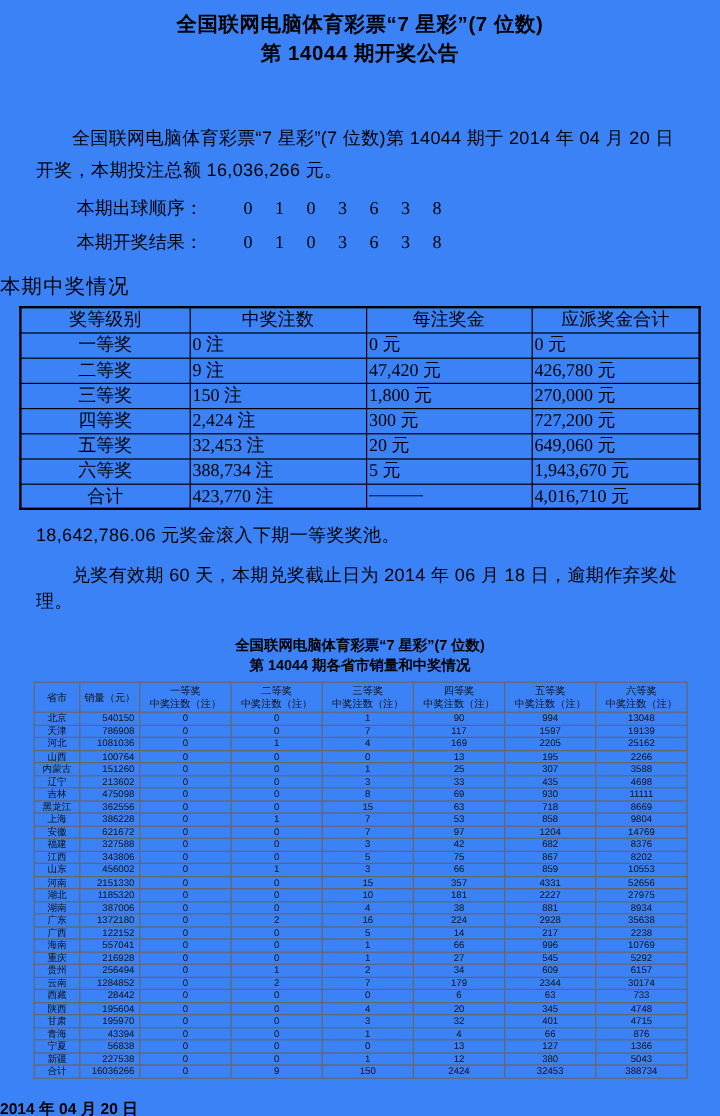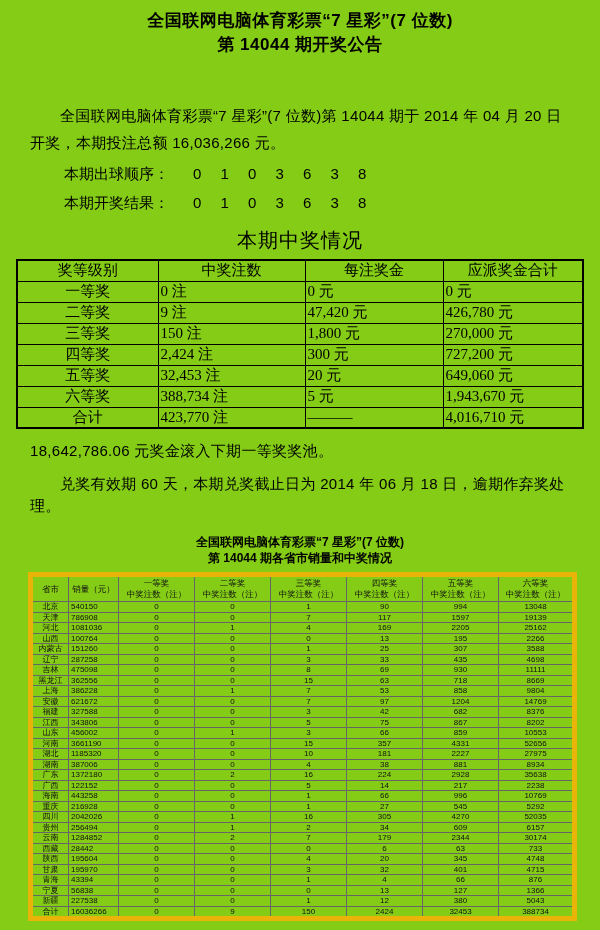--- a/index.html
+++ b/index.html
@@ -1,21 +1,21 @@
 <!DOCTYPE html>
 <html><head>
 <meta charset="utf-8">
 <style>
   * { margin: 0; padding: 0; box-sizing: border-box; }
   html, body { background: #ffffff; }
   .page {
     position: relative;
     width: 600px;
     height: 930px;
-    background: #84cc16;
+    background: #3b82f6;
     color: #000;
     font-family: "Liberation Sans", sans-serif;
     overflow: hidden;
   }
   
   .doc-title {
     padding-top: 9px;
     text-align: center;
     font-size: 17px;
     font-weight: bold;
@@ -30,30 +30,30 @@
     text-indent: 2em;
     letter-spacing: 0.3px;
   }
   
   .draw-line {
     margin: 7px 0 0 64px;
     font-size: 15px;
     line-height: 22px;
   }
   .digits {
-    margin-left: 24px;
+    margin-left: 34px;
     letter-spacing: 4px;
     word-spacing: 7px;
-    font-family: Liberation Sans, sans-serif;
+    font-family: Liberation Serif, serif;
   }
   
   .tbl-title {
     margin-top: 13px;
-    text-align: center;
-    font-size: 20px;
+    text-align: left;
+    font-size: 17px;
     font-family: Liberation Mono, monospace;
     letter-spacing: 1px;
   }
   table { border-collapse: collapse; padding-left: 47px; }
   .prize-table {
     width: 566px;
     margin: 5px auto 0 auto;
     border: 2px solid #000;
     font-family: "Liberation Serif", serif;
     font-size: 15px;
@@ -90,41 +90,41 @@
     margin-top: 17px;
     text-align: center;
     font-size: 12px;
     font-weight: bold;
     line-height: 16px;
   }
   
   .prov-table {
     margin: 6px 0 16px 28px;
     width: 544px;
-    border: 5px solid #eab308;
+    border: 1px solid #eab308;
     font-size: 8px;
     color: #111;
     table-layout: fixed;
   }
   .prov-table th, .prov-table td {
     border: 1px solid #666;
     font-weight: normal;
   }
   .prov-table th {
     font-size: 8.5px;
     line-height: 11px;
     padding: 1px 0;
     text-align: center;
   }
   .prov-table td {
     line-height: 9.5px;
     padding: 0 2px;
     text-align: center;
   }
-  .prov-table td.p1 { text-align: left; padding-right: 4px; }
+  .prov-table td.p1 { text-align: right; padding-right: 4px; }
   
   .footer-date {
     margin: 5px 14px 0 0;
     text-align: left;
     font-size: 13px;
     font-weight: bold;
   }
 </style>
 </head>
 <body>
@@ -309,21 +309,21 @@
           <td class="p1">151260</td>
           <td class="p2">0</td>
           <td class="p3">0</td>
           <td class="p4">1</td>
           <td class="p5">25</td>
           <td class="p6">307</td>
           <td class="p7">3588</td>
         </tr>
         <tr>
           <td class="p0">辽宁</td>
-          <td class="p1">287258</td>
+          <td class="p1">213602</td>
           <td class="p2">0</td>
           <td class="p3">0</td>
           <td class="p4">3</td>
           <td class="p5">33</td>
           <td class="p6">435</td>
           <td class="p7">4698</td>
         </tr>
         <tr>
           <td class="p0">吉林</td>
           <td class="p1">475098</td>
@@ -389,21 +389,21 @@
           <td class="p1">456002</td>
           <td class="p2">0</td>
           <td class="p3">1</td>
           <td class="p4">3</td>
           <td class="p5">66</td>
           <td class="p6">859</td>
           <td class="p7">10553</td>
         </tr>
         <tr>
           <td class="p0">河南</td>
-          <td class="p1">3661190</td>
+          <td class="p1">2151330</td>
           <td class="p2">0</td>
           <td class="p3">0</td>
           <td class="p4">15</td>
           <td class="p5">357</td>
           <td class="p6">4331</td>
           <td class="p7">52656</td>
         </tr>
         <tr>
           <td class="p0">湖北</td>
           <td class="p1">1185320</td>
@@ -439,47 +439,37 @@
           <td class="p1">122152</td>
           <td class="p2">0</td>
           <td class="p3">0</td>
           <td class="p4">5</td>
           <td class="p5">14</td>
           <td class="p6">217</td>
           <td class="p7">2238</td>
         </tr>
         <tr>
           <td class="p0">海南</td>
-          <td class="p1">443258</td>
+          <td class="p1">557041</td>
           <td class="p2">0</td>
           <td class="p3">0</td>
           <td class="p4">1</td>
           <td class="p5">66</td>
           <td class="p6">996</td>
           <td class="p7">10769</td>
         </tr>
         <tr>
           <td class="p0">重庆</td>
           <td class="p1">216928</td>
           <td class="p2">0</td>
           <td class="p3">0</td>
           <td class="p4">1</td>
           <td class="p5">27</td>
           <td class="p6">545</td>
           <td class="p7">5292</td>
-        </tr>
-        <tr>
-          <td class="p0">四川</td>
-          <td class="p1">2042026</td>
-          <td class="p2">0</td>
-          <td class="p3">1</td>
-          <td class="p4">16</td>
-          <td class="p5">305</td>
-          <td class="p6">4270</td>
-          <td class="p7">52035</td>
         </tr>
         <tr>
           <td class="p0">贵州</td>
           <td class="p1">256494</td>
           <td class="p2">0</td>
           <td class="p3">1</td>
           <td class="p4">2</td>
           <td class="p5">34</td>
           <td class="p6">609</td>
           <td class="p7">6157</td>

